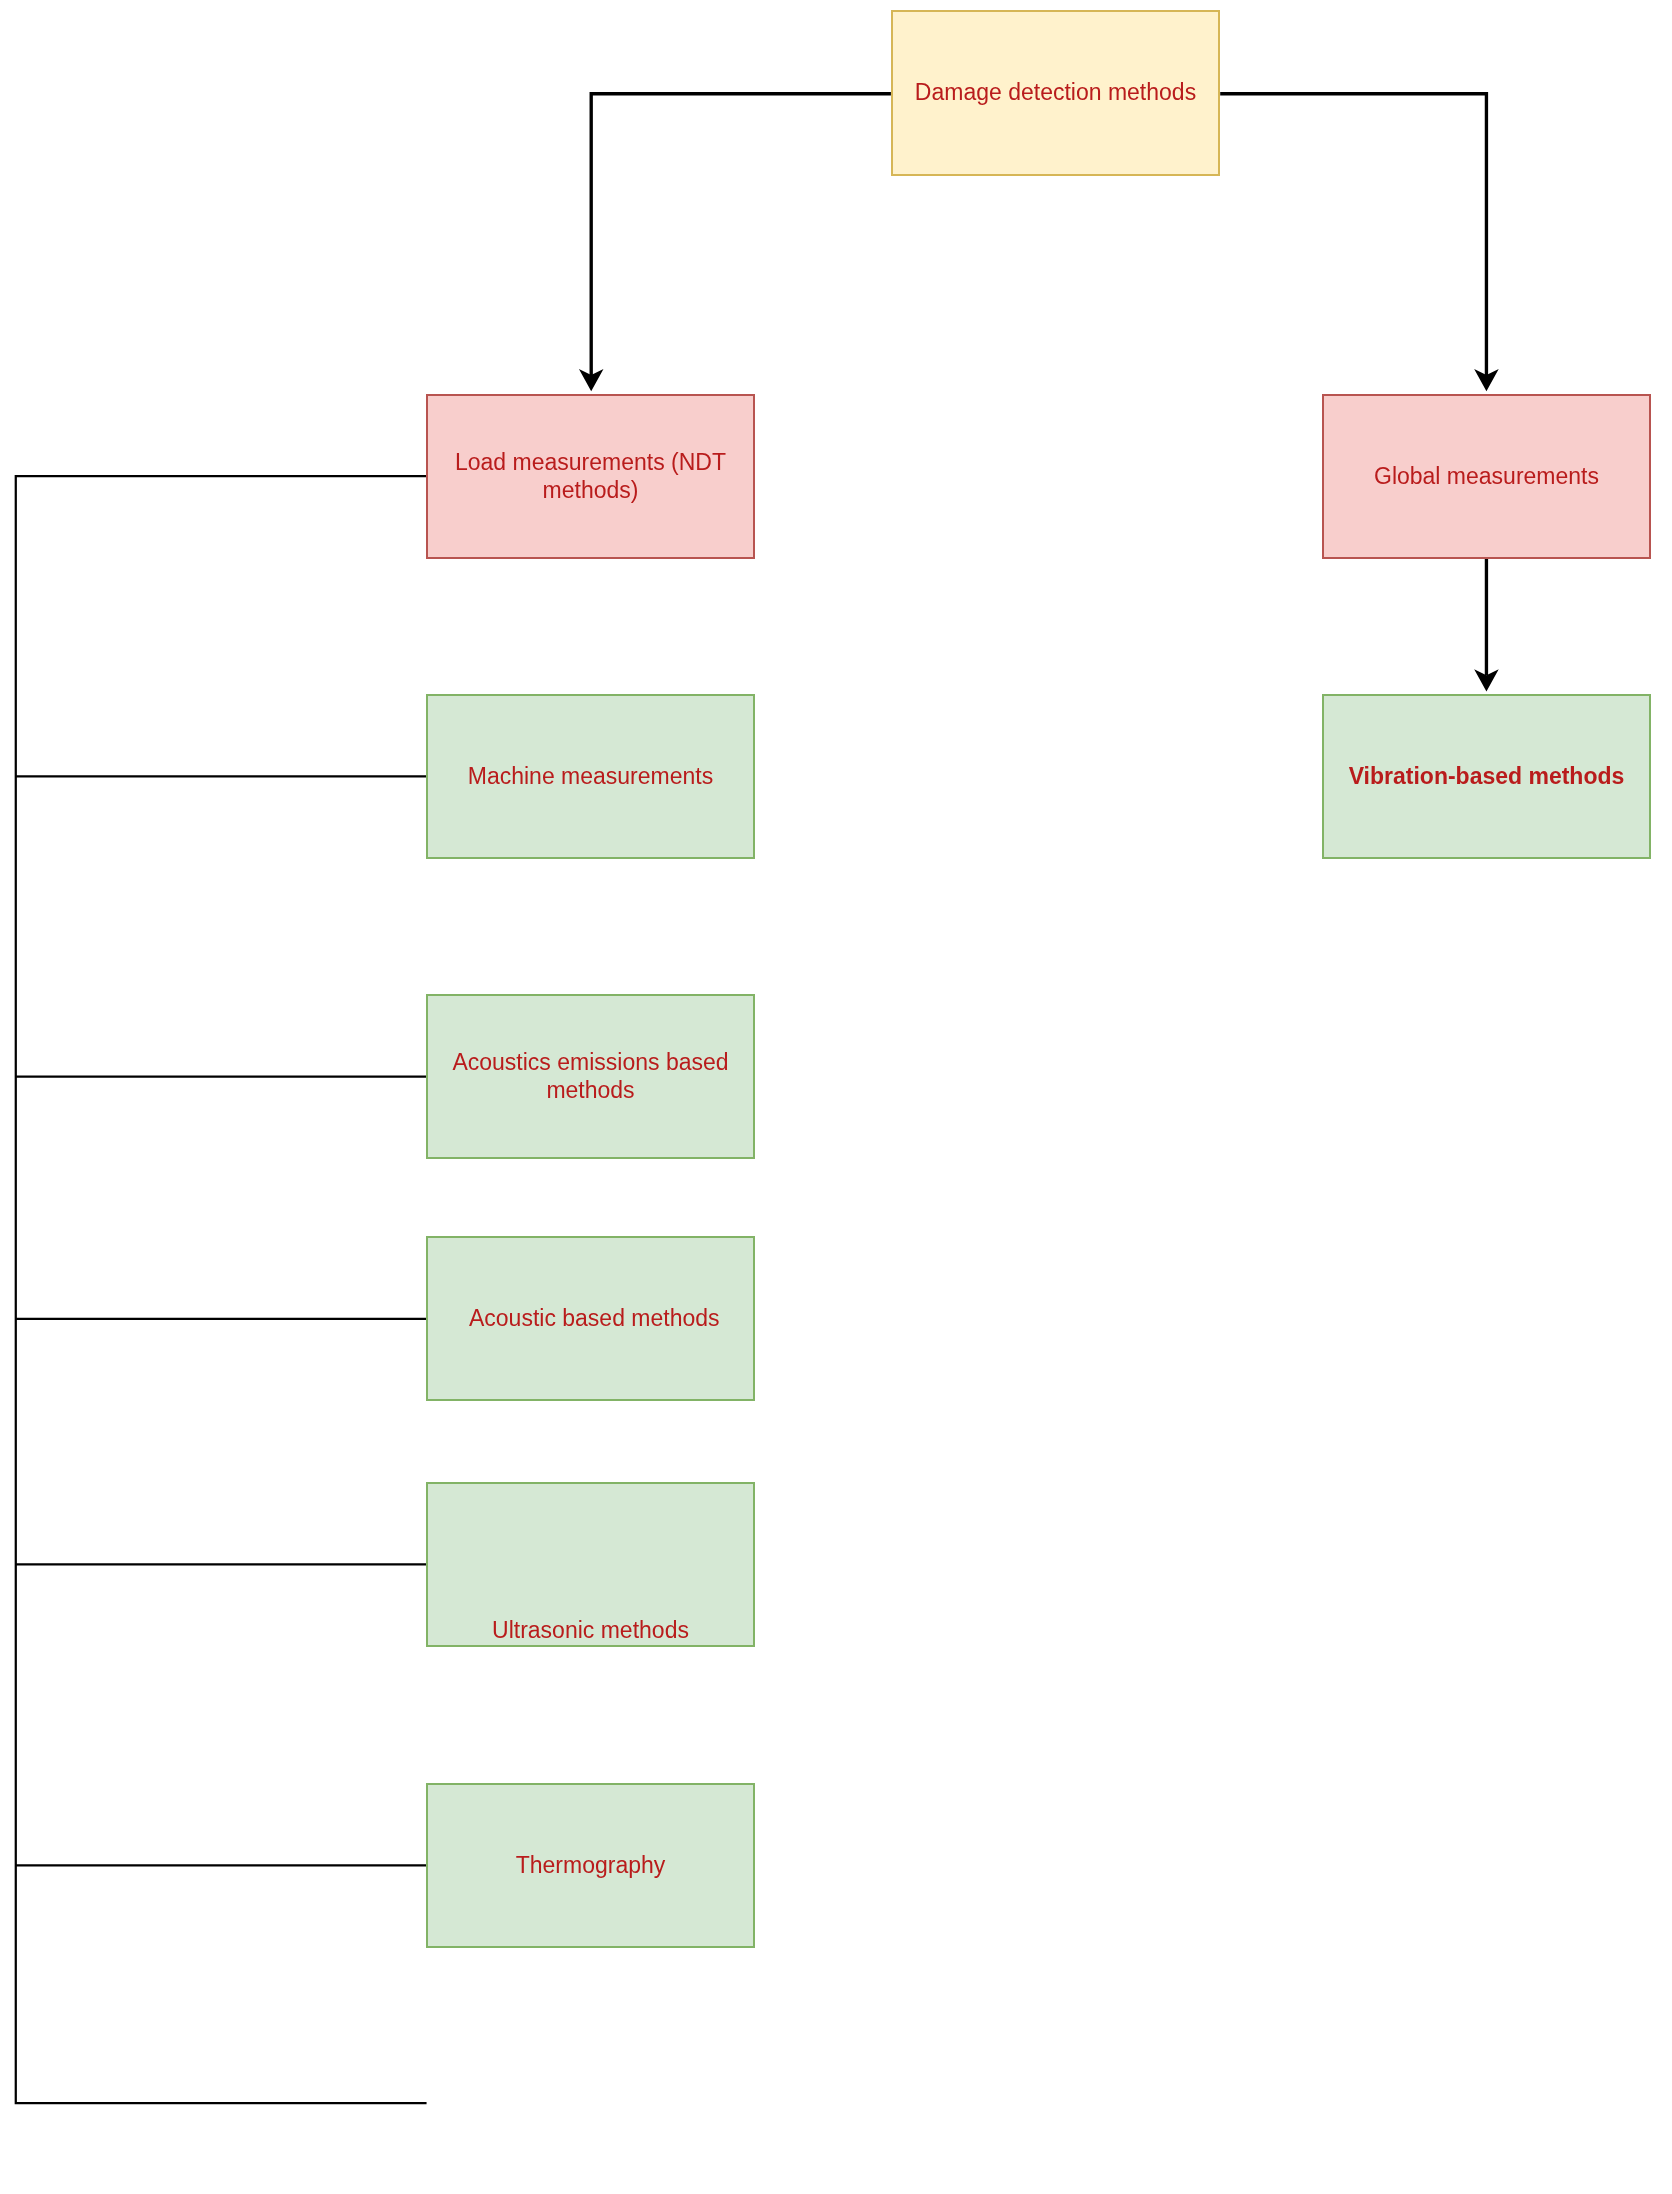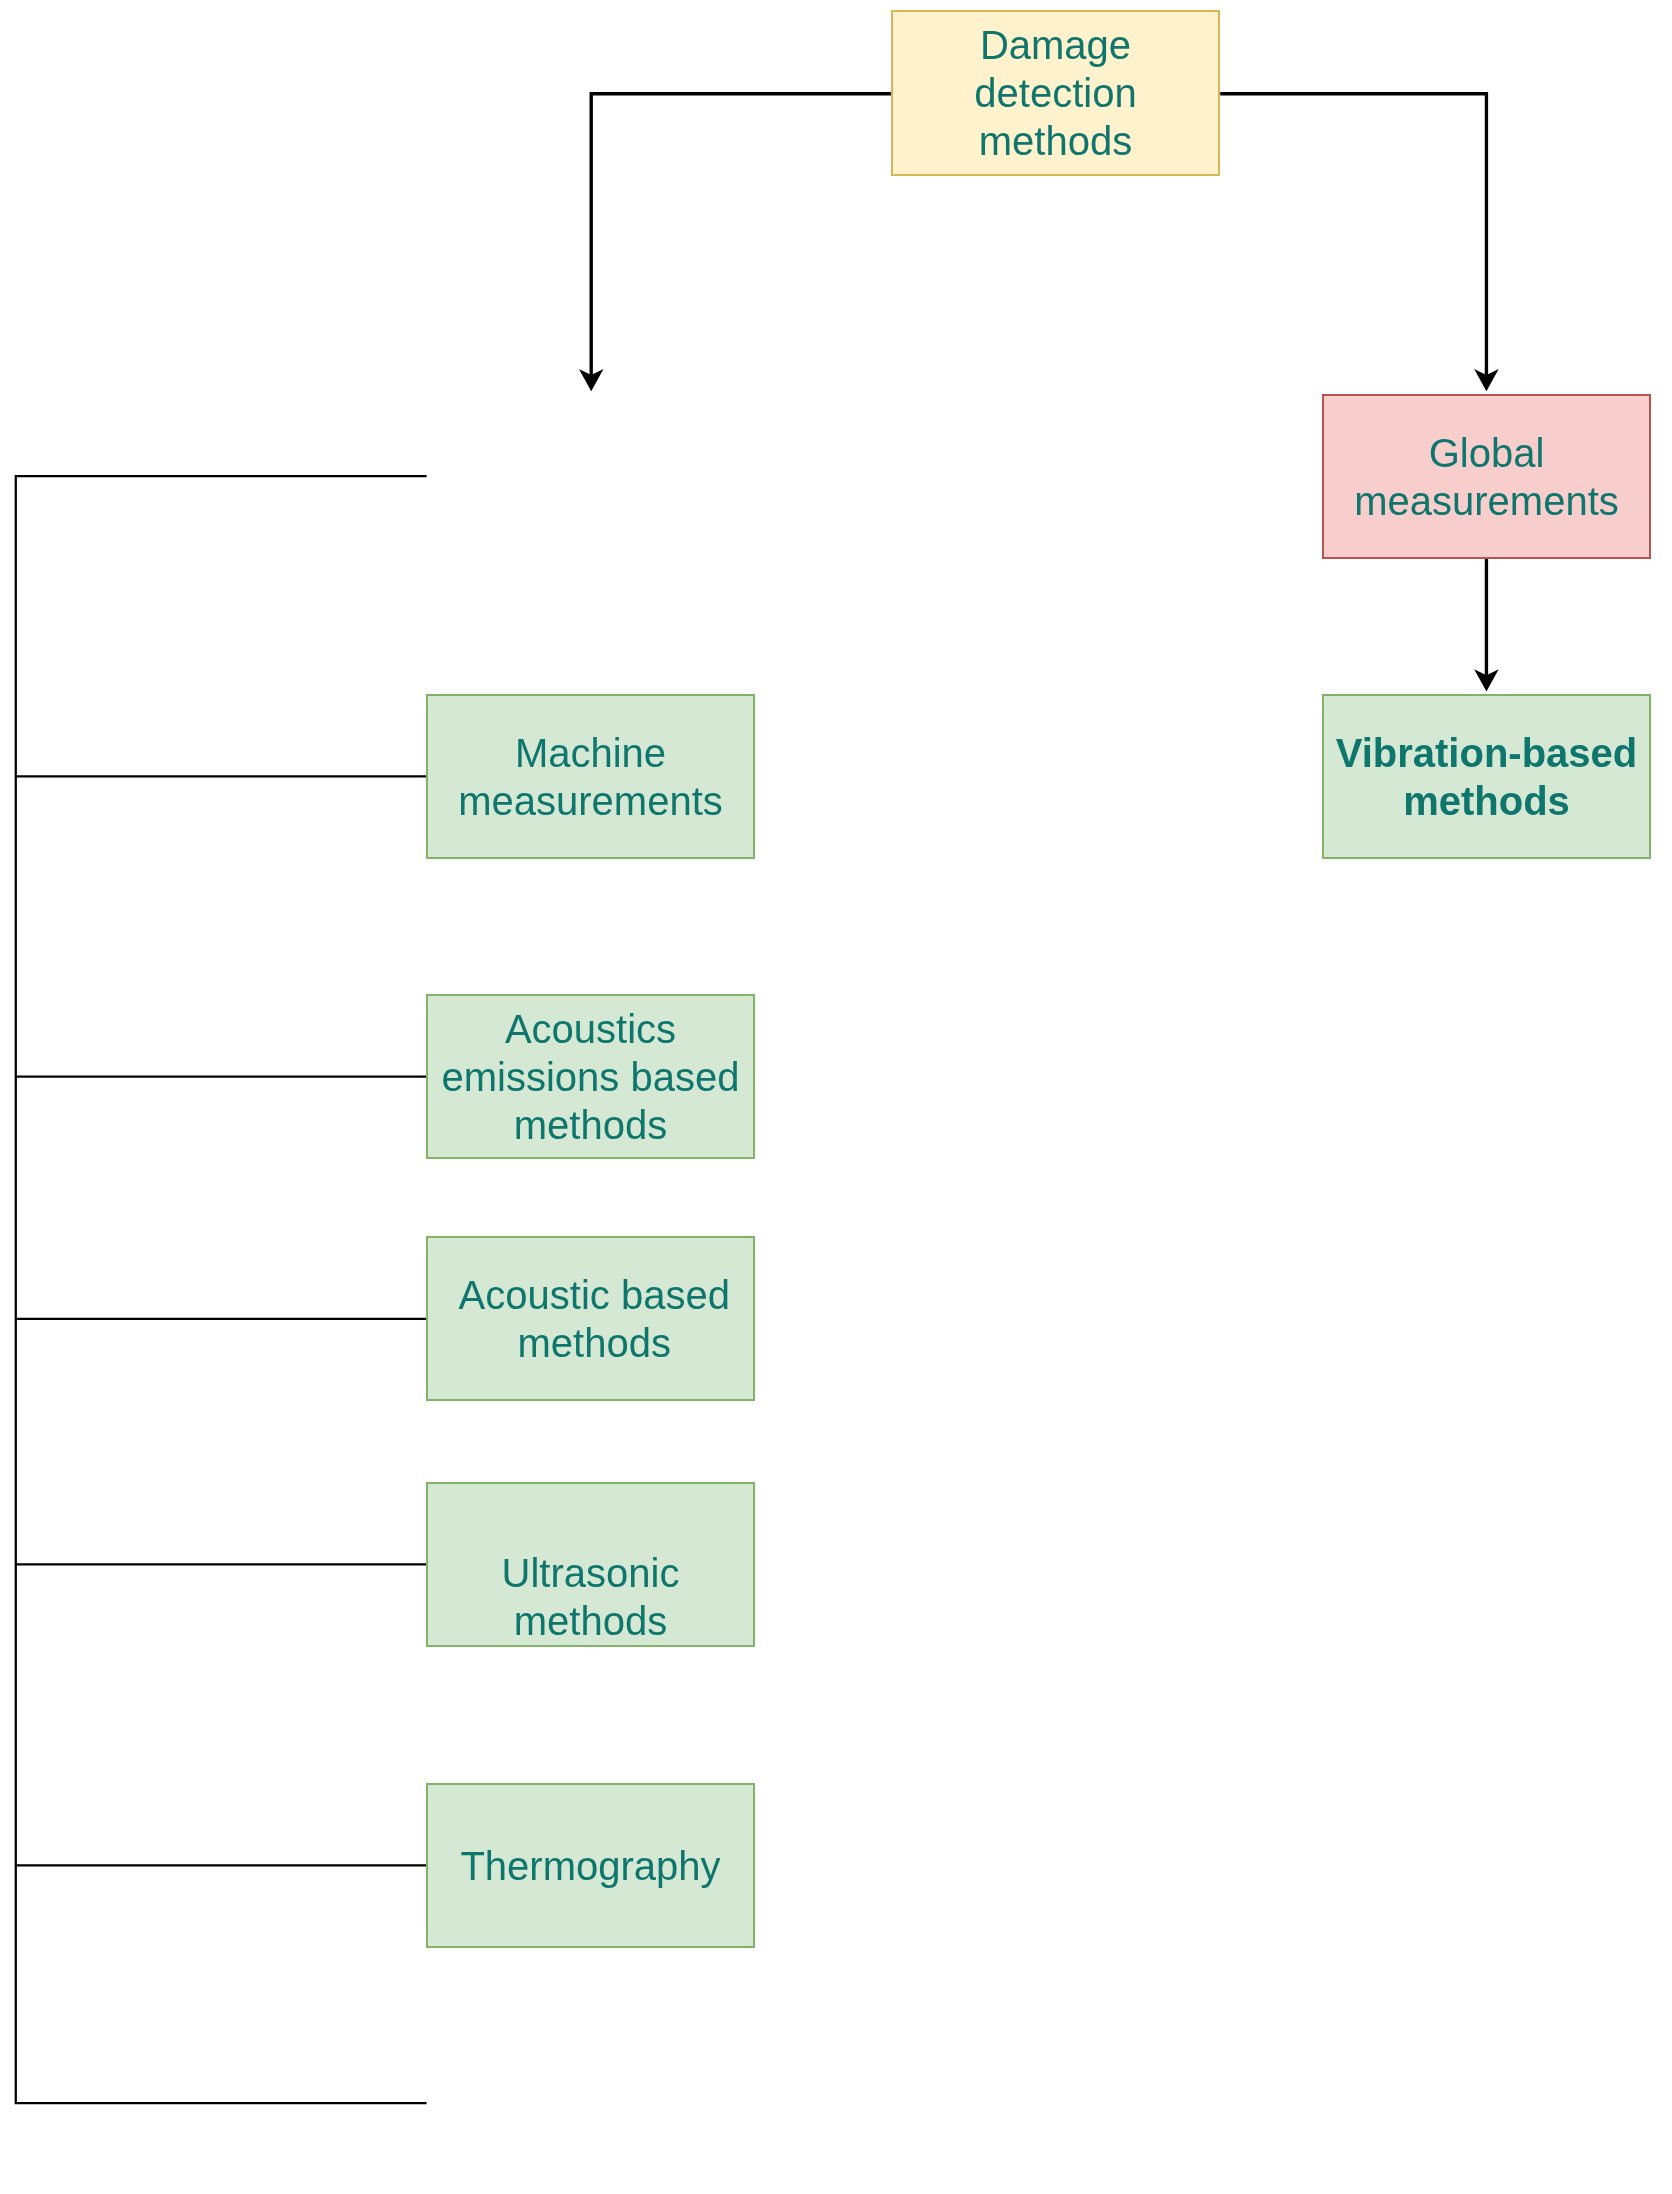--- a/index.html
+++ b/index.html
@@ -38,23 +38,23 @@
     position: absolute;
     box-sizing: border-box;
     width: 329px;
     height: 165px;
     border: 2.2px solid;
     display: flex;
     align-items: center;
     justify-content: center;
     text-align: center;
     padding: 0 4.5px;
-    font-size: 40px;
+    font-size: 23px;
     line-height: 1.2;
-    color: #0f766e;
+    color: #b91c1c;
   }
   
   .col-left   { left: 426px; }
   .col-right  { left: 1322px; }
   .n-root     { left: 891px; top: 10px;   height: 166px; }
   .row-1      { top: 394px; }
   .row-2      { top: 694px; }
   .row-3      { top: 994px; }
   .row-4      { top: 1236px; padding-left: 12px; }
   .row-5      { top: 1482px; align-items: flex-end; }
@@ -82,20 +82,23 @@
     <path class="edge thin" d="M 28 1929 H 764" style="stroke: rgb(0, 0, 0);"></path>
     <path class="edge thin" d="M 28 2363 H 764" style="stroke: rgb(0, 0, 0);"></path>
     <path class="edge thin" d="M 28 2803 H 764" style="stroke: rgb(0, 0, 0);"></path>
     <path class="edge thin" d="M 28 3342 H 764" style="stroke: rgb(0, 0, 0);"></path>
   </svg>
 
   <div class="node n-root" style="background: rgb(255, 242, 204); border-color: rgb(214, 182, 86);">
     <span>Damage detection methods</span>
   </div>
 
+  <div class="node col-left row-1" style="background: rgb(248, 206, 204); border-color: rgb(184, 84, 80);">
+    <span>Load measurements (NDT methods)</span>
+  </div>
 
   <div class="node col-right row-1" style="background: rgb(248, 206, 204); border-color: rgb(184, 84, 80);">
     <span>Global measurements</span>
   </div>
 
   <div class="node col-left row-2" style="background: rgb(213, 232, 212); border-color: rgb(130, 179, 102);">
     <span>Machine measurements</span>
   </div>
 
   <div class="node col-right row-2" style="background: rgb(213, 232, 212); border-color: rgb(130, 179, 102); font-weight: bold;">

